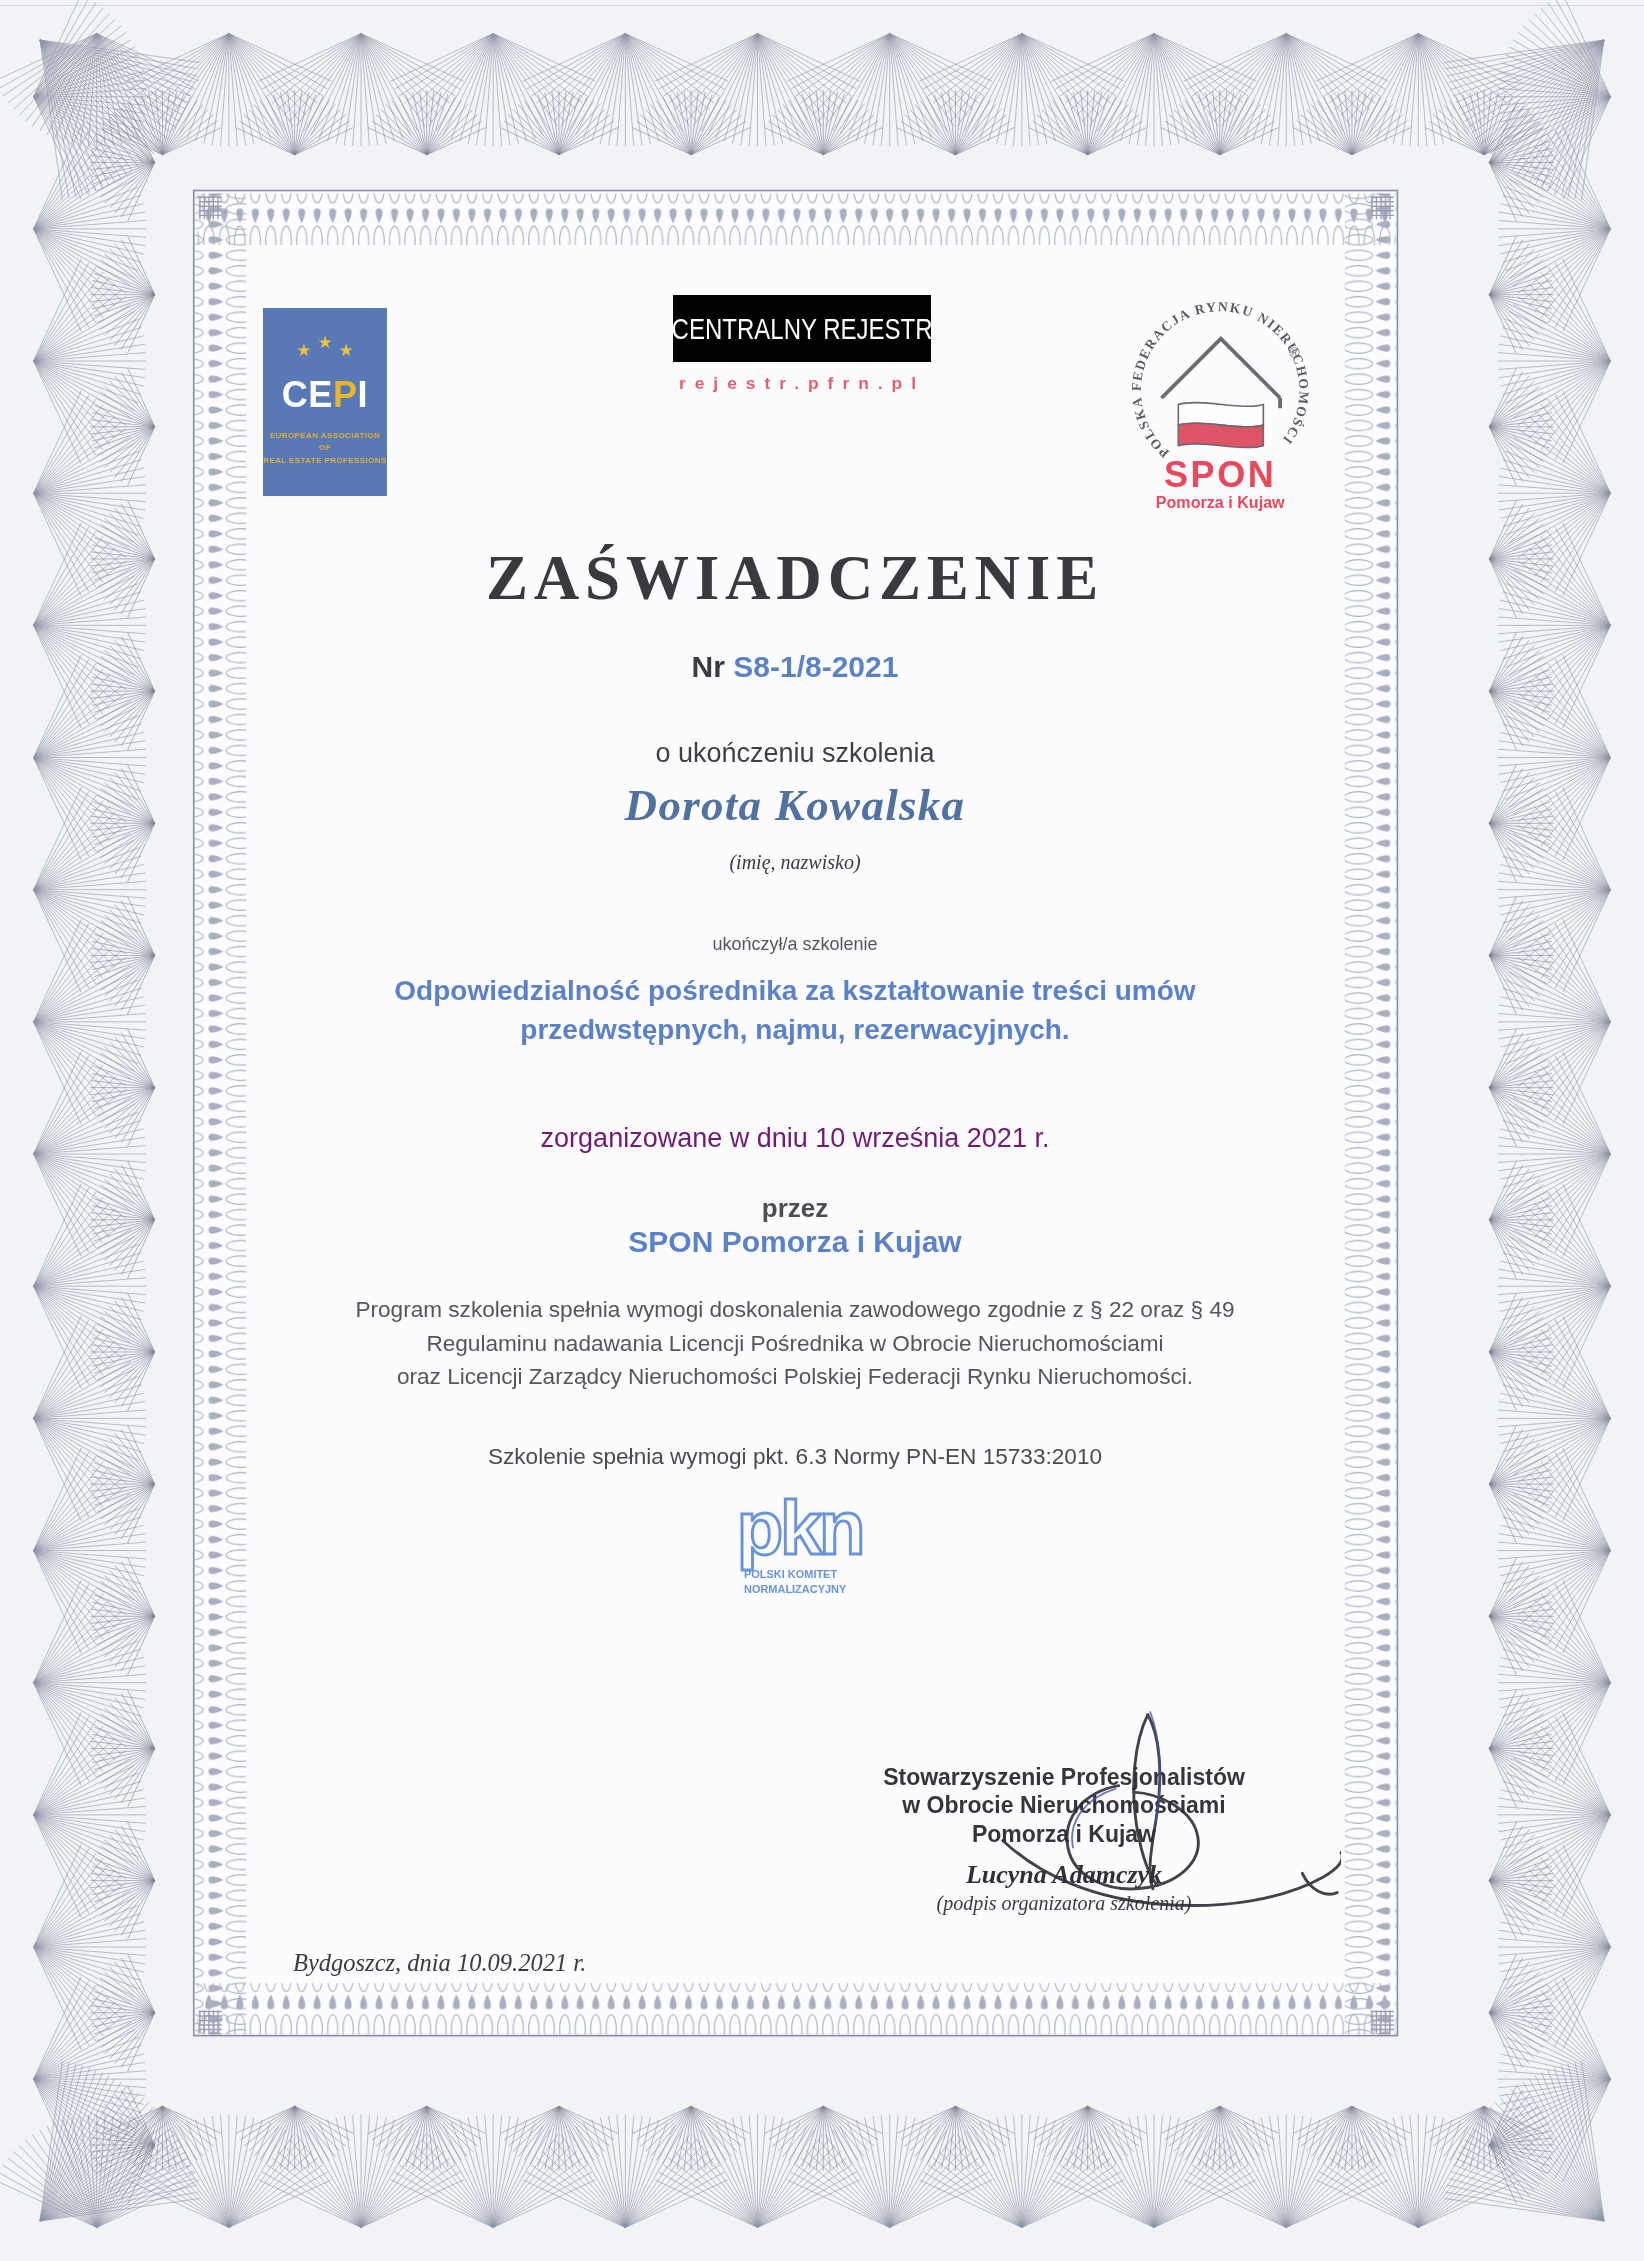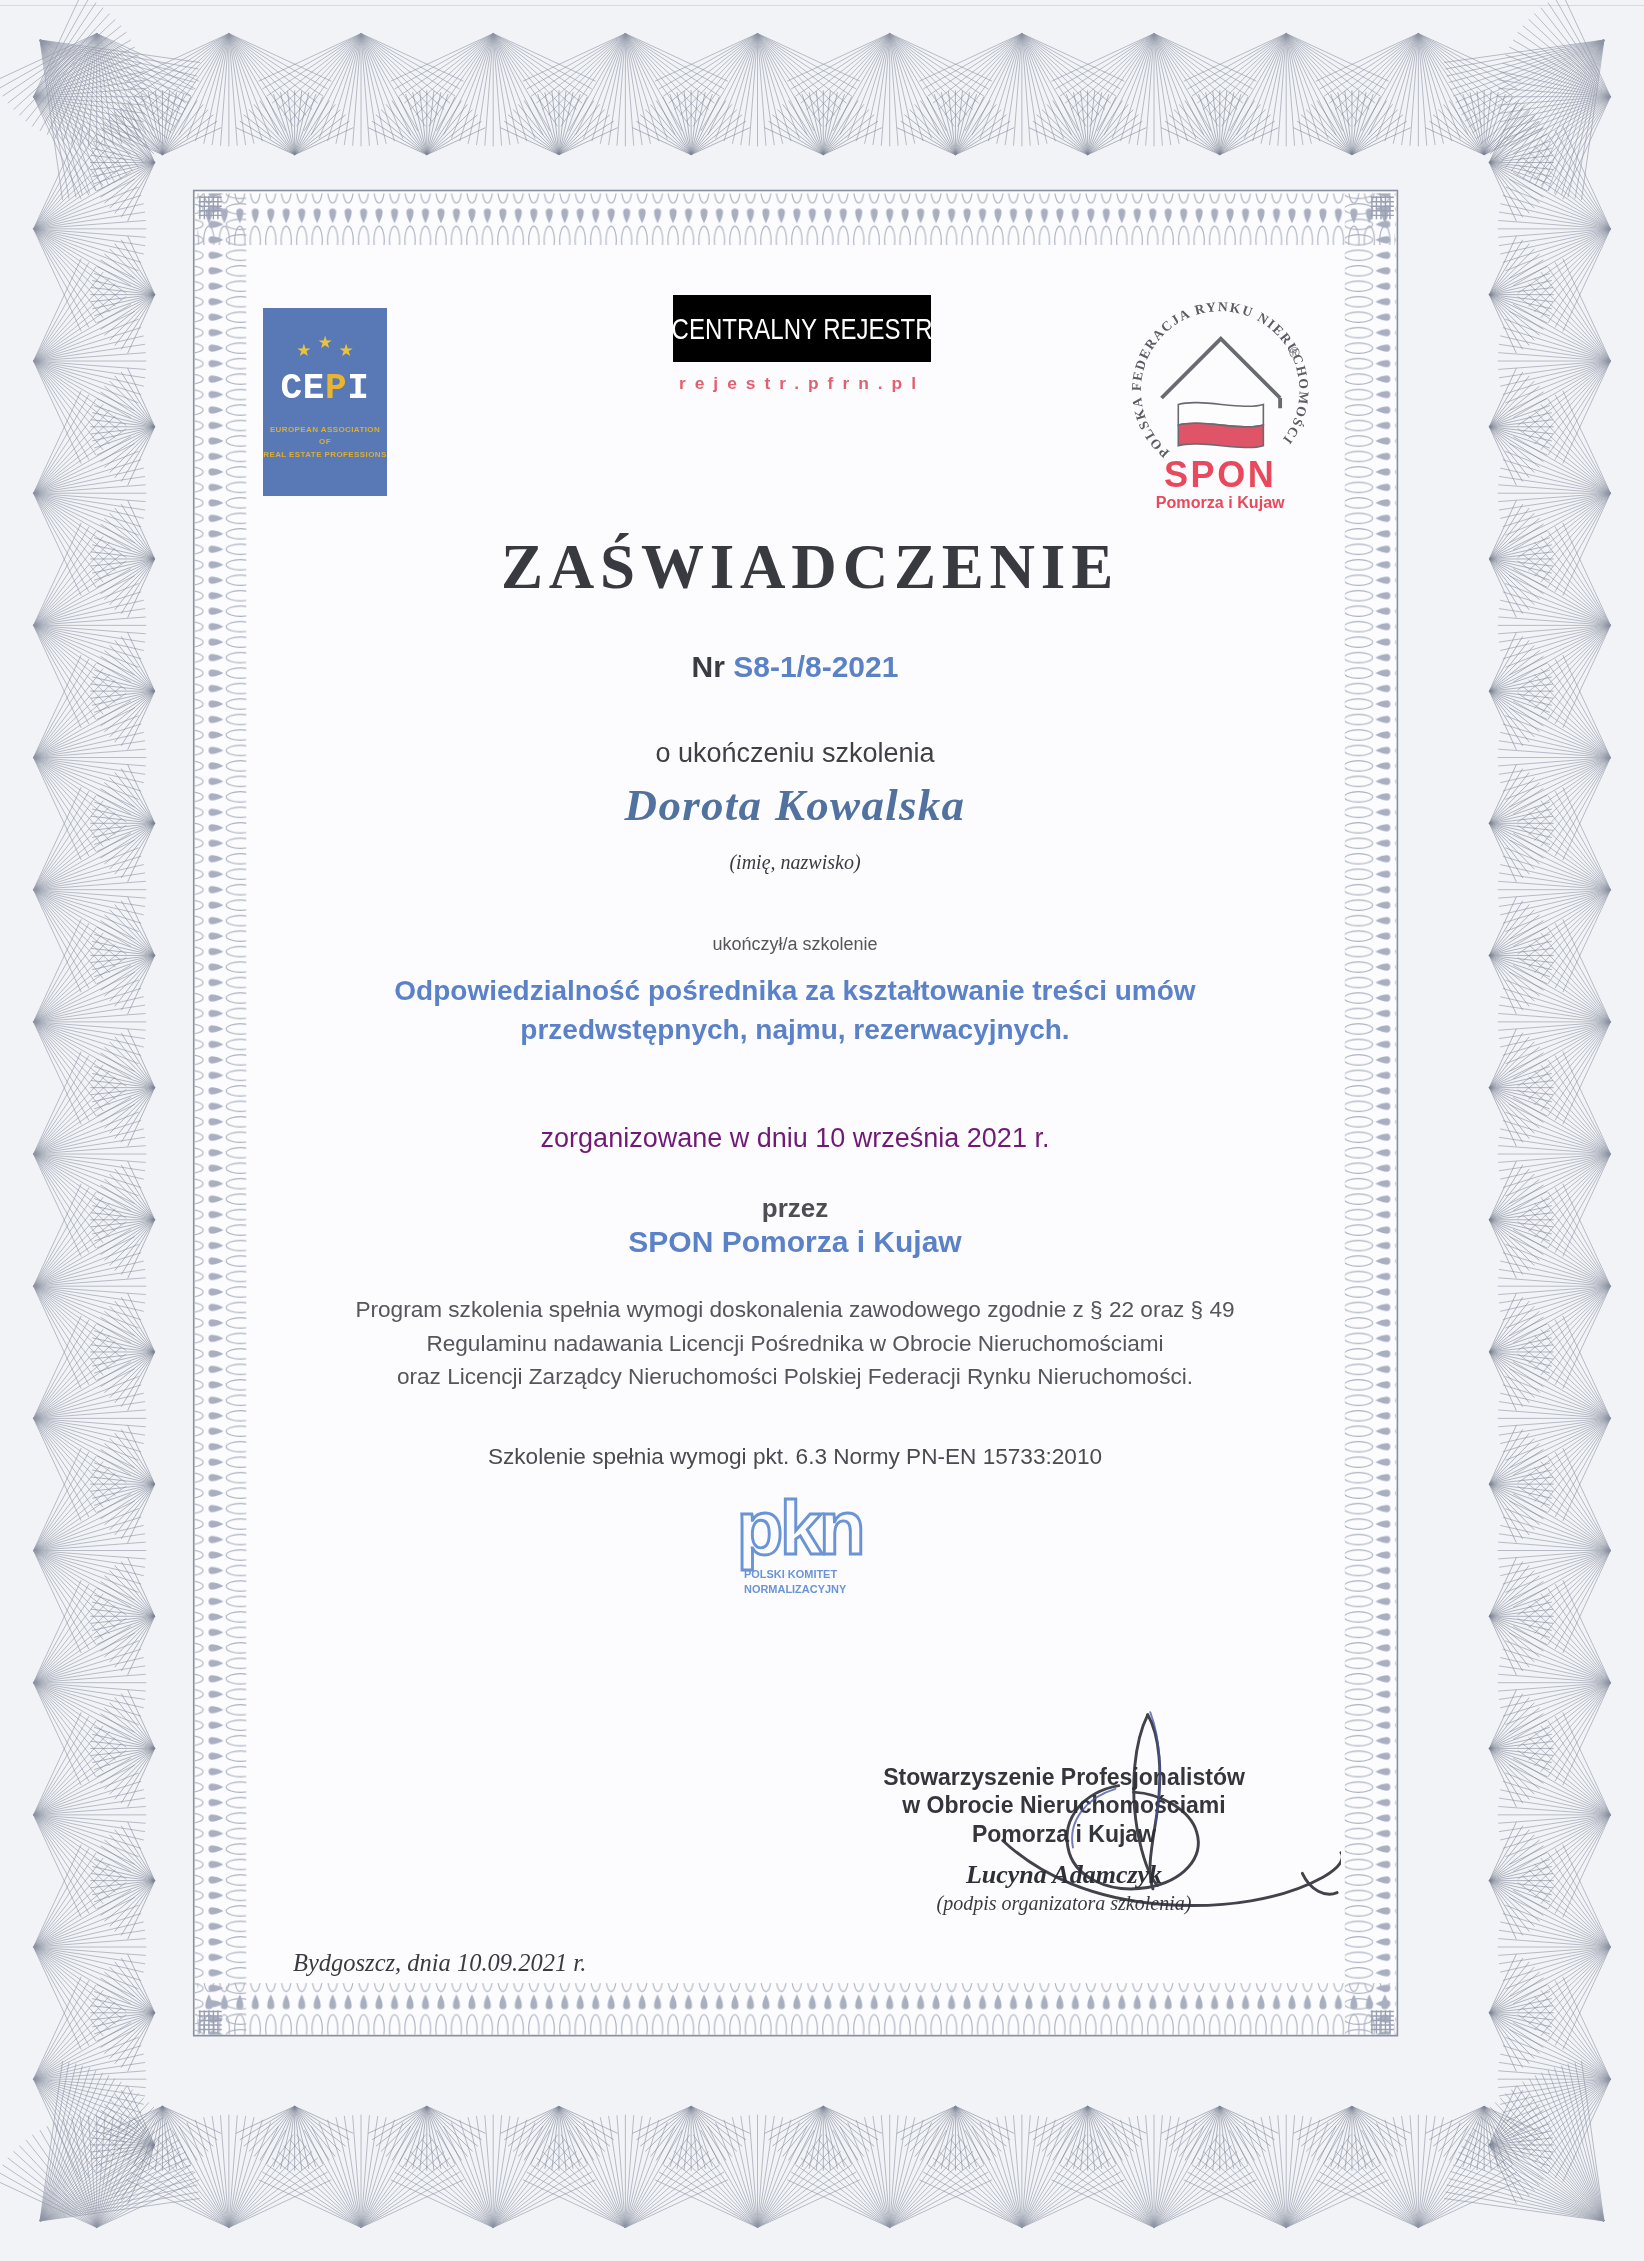--- a/index.html
+++ b/index.html
@@ -2,22 +2,22 @@
 <html style="font-size:10.3px"><head>
 <meta charset="utf-8">
 <style>
   html,body{margin:0;padding:0;background:#e8e9ee;}
   .page{position:relative;width:1644px;height:2261px;background:#f2f3f7;overflow:hidden;
         font-family:"Liberation Sans",sans-serif;color:#3b3b42;}
   .scan-line{position:absolute;left:0;top:4.5px;width:100%;height:1.9px;background:#b9bdc6;opacity:.5;}
   svg.deco{position:absolute;left:0;top:0;}
   .content-bg{position:absolute;left:195px;top:191px;width:1202px;height:1843px;background:#fcfcfe;}
   .cline{position:absolute;left:193px;width:1204px;text-align:center;white-space:nowrap;}
-  .title{top:531px;font-family:"Liberation Serif",serif;font-weight:bold;font-size:63px;
-         letter-spacing:5.8px;color:#393940;padding-left:15px;}
+  .title{top:542px;font-family:"Liberation Serif",serif;font-weight:bold;font-size:63px;
+         letter-spacing:5.8px;color:#393940;}
   .nrline{top:650px;font-size:30px;font-weight:bold;color:#3b3b42;}
   .nr-value{color:#5b82c4;text-align:center;}
   .subtitle{top:738px;font-size:27px;color:#3f3f46;}
   .name{top:779px;font-family:"Liberation Serif",serif;font-style:italic;font-weight:bold;
         font-size:45px;letter-spacing:1.3px;color:#51719f;}
   .name-caption{top:851px;font-family:"Liberation Serif",serif;font-style:italic;font-size:20px;color:#3a3a40;}
   .completion{top:934px;font-size:18px;color:#55555b;}
   .course{font-weight:bold;font-size:28px;color:#5b82c8;}
   .course1{top:975px;} .course2{top:1014px;}
   .organized{top:1123px;font-weight:normal;font-size:27px;color:#701a75;text-align:center;}
@@ -32,21 +32,21 @@
   .signer{top:1860px;font-family:"Liberation Serif",serif;font-style:italic;font-weight:bold;
           font-size:26px;color:#2f2f38;}
   .sig-caption{top:1892px;font-family:"Liberation Serif",serif;font-style:italic;font-size:20px;color:#3a3a40;}
   .date{position:absolute;left:293px;top:1949px;font-family:"Liberation Serif",serif;
         font-style:italic;font-size:24.5px;color:#3a3a40;white-space:nowrap;}
   
   .cepi{position:absolute;left:263px;top:308px;width:124px;height:188px;background:#5878b6;
         display:flex;flex-direction:column;align-items:center;}
   .cepi-stars{display:flex;gap:5.8px;margin-top:34px;color:#eac33e;font-size:17px;line-height:17px;}
   .cepi-star-mid{transform:translateY(-7.7px);}
-  .cepi-word{font-size:36px;font-weight:bold;letter-spacing:0.6px;color:#ffffff;margin-top:10px;line-height:39px;font-family:Liberation Mono, monospace;}
+  .cepi-word{font-size:36px;font-weight:bold;letter-spacing:0.6px;color:#ffffff;margin-top:16px;line-height:39px;}
   .cepi-p{color:#e9b52f;}
   .cepi-tag{font-size:8px;font-weight:bold;color:#dcae36;letter-spacing:0.4px;line-height:1.55;
             margin-top:16px;text-align:center;}
   
   .creg-box{position:absolute;left:673px;top:295px;width:258px;height:67px;background:#000000;
             display:flex;align-items:center;justify-content:center;}
   .creg-box span{font-size:30px;color:#ffffff;transform:scaleX(.8);display:inline-block;white-space:nowrap;}
   .creg-url{position:absolute;left:673px;top:373px;width:258px;text-align:center;
             font-weight:bold;font-size:17.4px;color:#e25f6e;letter-spacing:9px;white-space:nowrap;}
   .spon-svg{position:absolute;left:1106px;top:282px;}

